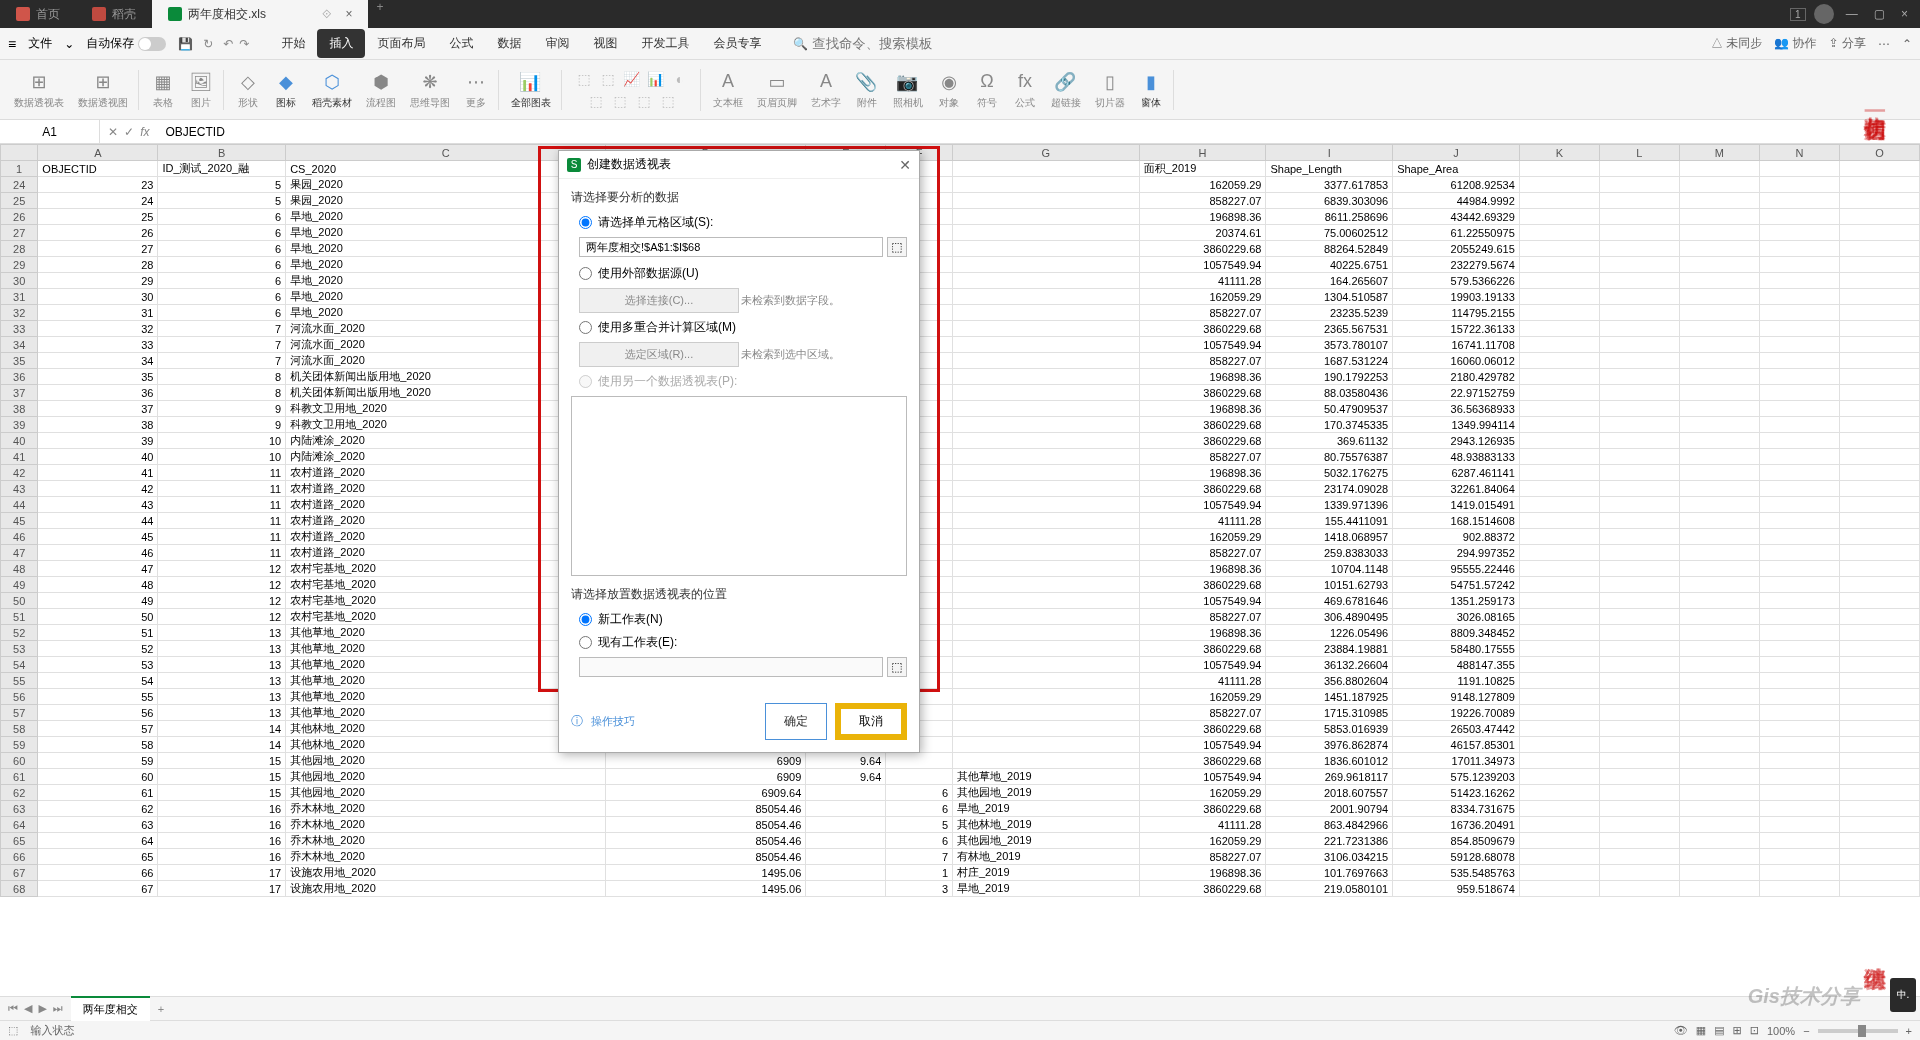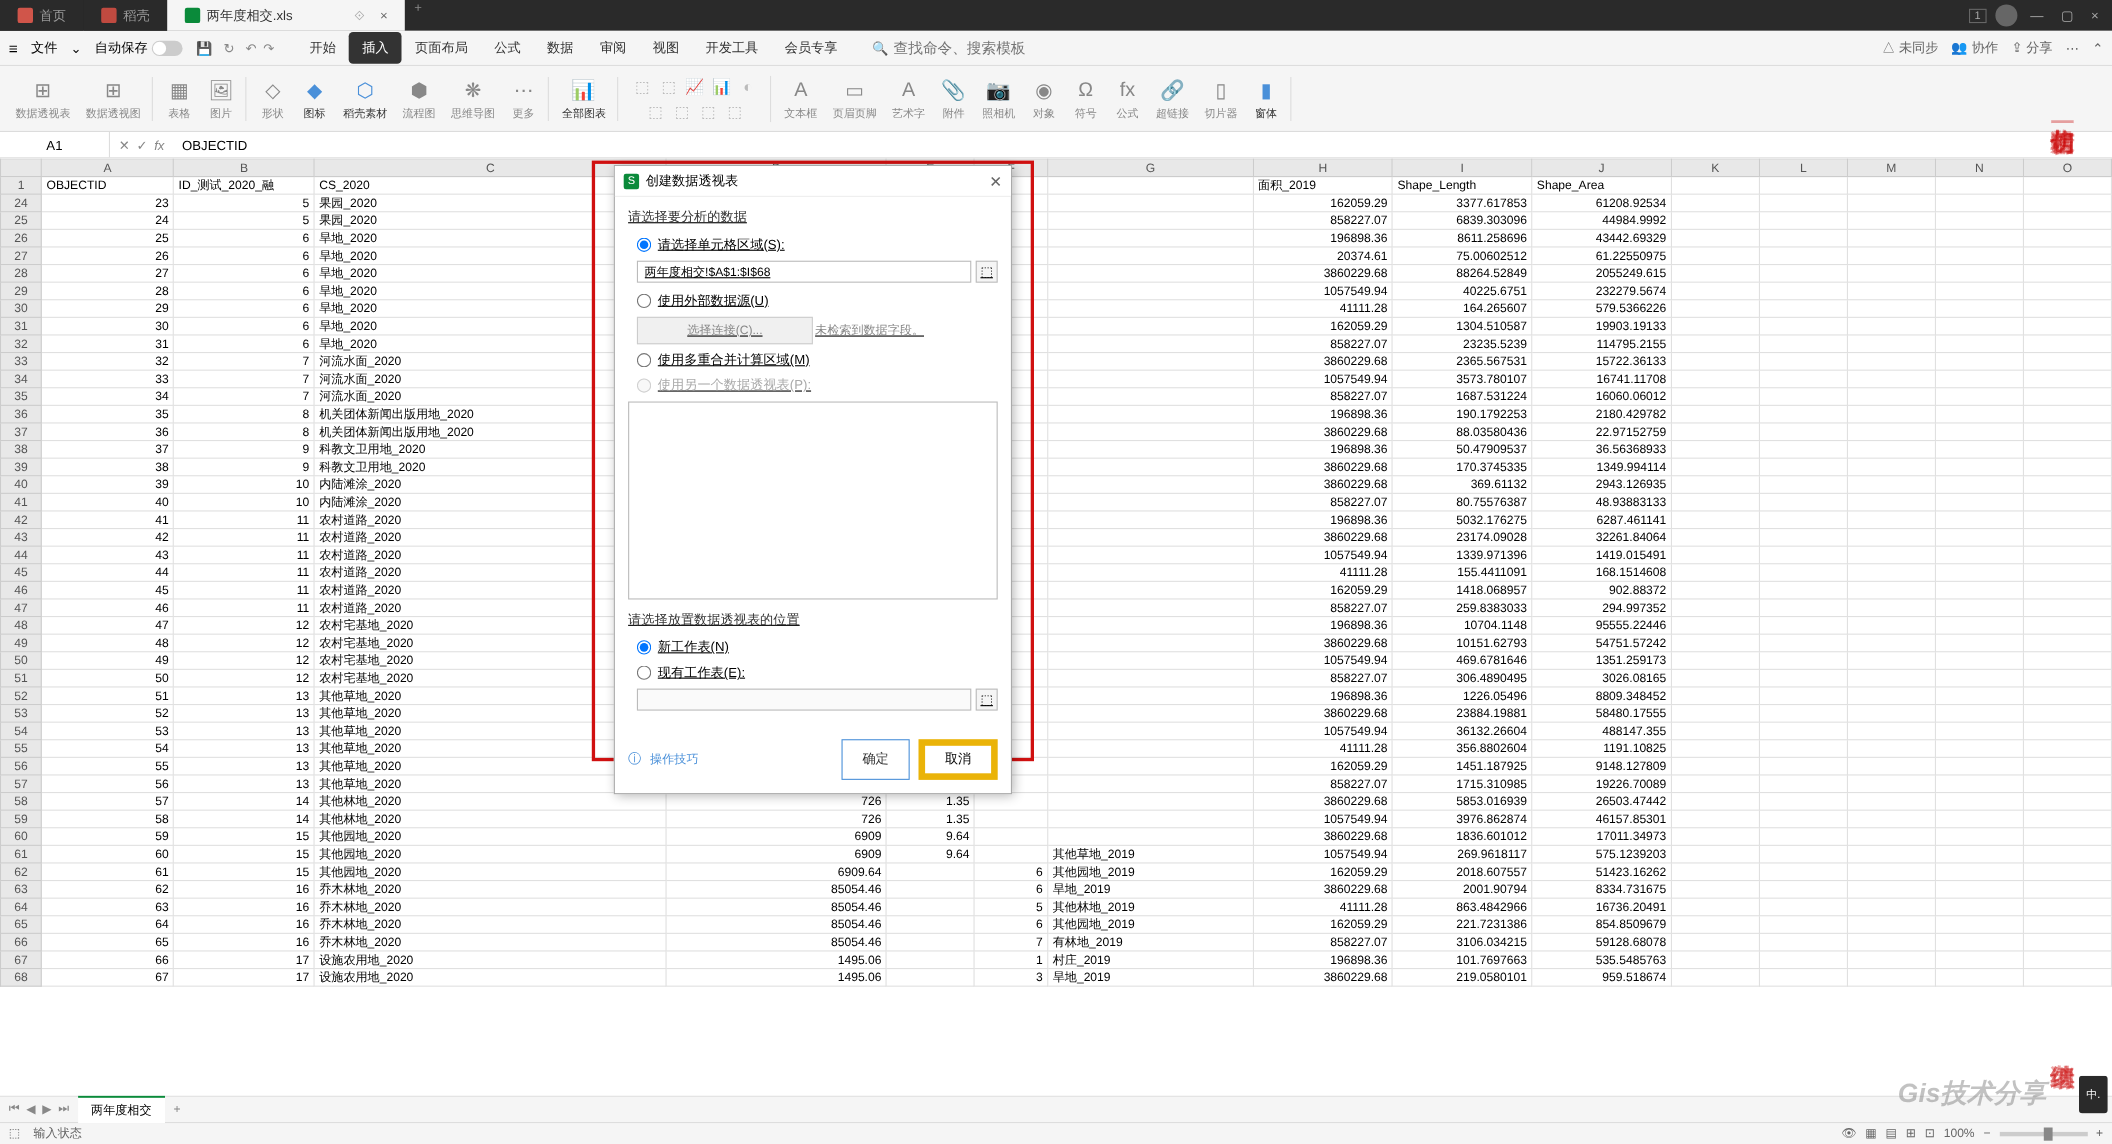--- a/index.html
+++ b/index.html
@@ -63,21 +63,21 @@
 .col-H { width: 95px; text-align: right; }
 .col-I { width: 95px; text-align: right; }
 .col-J { width: 95px; text-align: right; }
 .col-rest { width: 60px; }
 
 .dialog-overlay { position: absolute; top: 6px; left: 558px; width: 362px; background: #fff; border: 1px solid #aaa; box-shadow: 2px 2px 10px rgba(0,0,0,0.3); z-index: 100; }
 .red-box { position: absolute; top: 2px; left: 538px; width: 402px; height: 546px; border: 3px solid #d01010; z-index: 99; pointer-events: none; }
 .dialog-title { height: 28px; background: #fff; display: flex; align-items: center; padding: 0 8px; border-bottom: 1px solid #eee; }
 .dialog-title-icon { width: 14px; height: 14px; background: #0a8a3a; border-radius: 2px; margin-right: 6px; display: inline-flex; align-items: center; justify-content: center; color: #fff; font-size: 10px; }
 .dialog-close { margin-left: auto; font-size: 14px; color: #666; }
-.dialog-body { padding: 10px 12px; font-size: 12px; text-decoration: underline; }
+.dialog-body { padding: 10px 12px; font-size: 12px; }
 .dialog-section-title { margin-bottom: 8px; color: #333; }
 .dialog-radio-row { display: flex; align-items: center; gap: 6px; margin: 6px 0 6px 8px; }
 .dialog-radio-row input[type=radio] { margin: 0; }
 .dialog-inputrow { display: flex; gap: 4px; margin: 4px 0 8px 8px; }
 .dialog-inputrow input { flex: 1; border: 1px solid #bbb; padding: 3px 6px; font-size: 11px; }
 .dialog-range-btn { width: 20px; border: 1px solid #bbb; background: #f5f5f5; display: flex; align-items: center; justify-content: center; }
 .dialog-subbtn { display: flex; align-items: center; margin: 4px 0 4px 8px; gap: 2px; }
 .dialog-subbtn button { width: 160px; padding: 4px; background: #f0f0f0; border: 1px solid #ccc; color: #888; font-size: 11px; }
 .dialog-subbtn span { color: #888; font-size: 11px; }
 .dialog-textarea { width: 100%; height: 180px; border: 1px solid #bbb; margin-top: 4px; }
@@ -92,21 +92,21 @@
 .sheet-tab-nav { display: flex; gap: 6px; padding: 0 8px; color: #888; }
 .sheet-tab { padding: 4px 12px; background: #fff; border-top: 2px solid #0a8a3a; }
 .sheet-tab-add { padding: 0 8px; color: #888; }
 .statusbar { height: 20px; background: #f5f5f5; display: flex; align-items: center; border-top: 1px solid #ddd; font-size: 11px; color: #666; padding: 0 8px; gap: 12px; }
 .statusbar-right { margin-left: auto; display: flex; gap: 8px; align-items: center; }
 .zoom-slider { width: 80px; height: 4px; background: #ccc; position: relative; }
 .zoom-slider::after { content: ''; position: absolute; width: 8px; height: 12px; background: #888; top: -4px; left: 50%; }
 
 .watermark1 { position: fixed; right: 30px; top: 100px; writing-mode: vertical-rl; color: rgba(200,0,0,0.35); font-size: 22px; font-weight: bold; z-index: 200; pointer-events: none; }
 .watermark2 { position: fixed; right: 30px; bottom: 90px; writing-mode: vertical-rl; color: rgba(200,0,0,0.35); font-size: 22px; font-weight: bold; z-index: 200; pointer-events: none; }
-.watermark3 { position: fixed; right: 60px; bottom: 30px; color: rgba(120,120,120,0.45); font-size: 24px; font-style: italic; font-weight: bold; z-index: 200; pointer-events: none; margin-top: 18px; }
+.watermark3 { position: fixed; right: 60px; bottom: 30px; color: rgba(120,120,120,0.45); font-size: 20px; font-style: italic; font-weight: bold; z-index: 200; pointer-events: none; margin-top: 18px; }
 .float-btn { position: fixed; right: 4px; bottom: 28px; width: 26px; height: 34px; background: #2a2a2a; color: #fff; display: flex; flex-direction: column; align-items: center; justify-content: center; font-size: 10px; border-radius: 3px; z-index: 201; }
 </style>
 </head>
 <body>
 
 <div class="titlebar">
   <div class="titlebar-tabs">
     <div class="titlebar-tab">
       <span class="tab-icon" style="background:#d0554a;border-radius:2px"></span>
       <span>首页</span>
@@ -1162,20 +1162,24 @@
         <span>使用外部数据源(U)</span>
       </div>
       <div class="dialog-subbtn">
         <button disabled="">选择连接(C)...</button>
         <span>未检索到数据字段。</span>
       </div>
       <div class="dialog-radio-row">
         <input type="radio" style="">
         <span>使用多重合并计算区域(M)</span>
       </div>
+      <div class="dialog-subbtn">
+        <button disabled="">选定区域(R)...</button>
+        <span>未检索到选中区域。</span>
+      </div>
       <div class="dialog-radio-row">
         <input type="radio" disabled="" style="">
         <span style="color:#aaa">使用另一个数据透视表(P):</span>
       </div>
       <div class="dialog-textarea"></div>
       <div class="dialog-section-title" style="margin-top:10px">请选择放置数据透视表的位置</div>
       <div class="dialog-radio-row">
         <input type="radio" checked="" style="">
         <span>新工作表(N)</span>
       </div>

